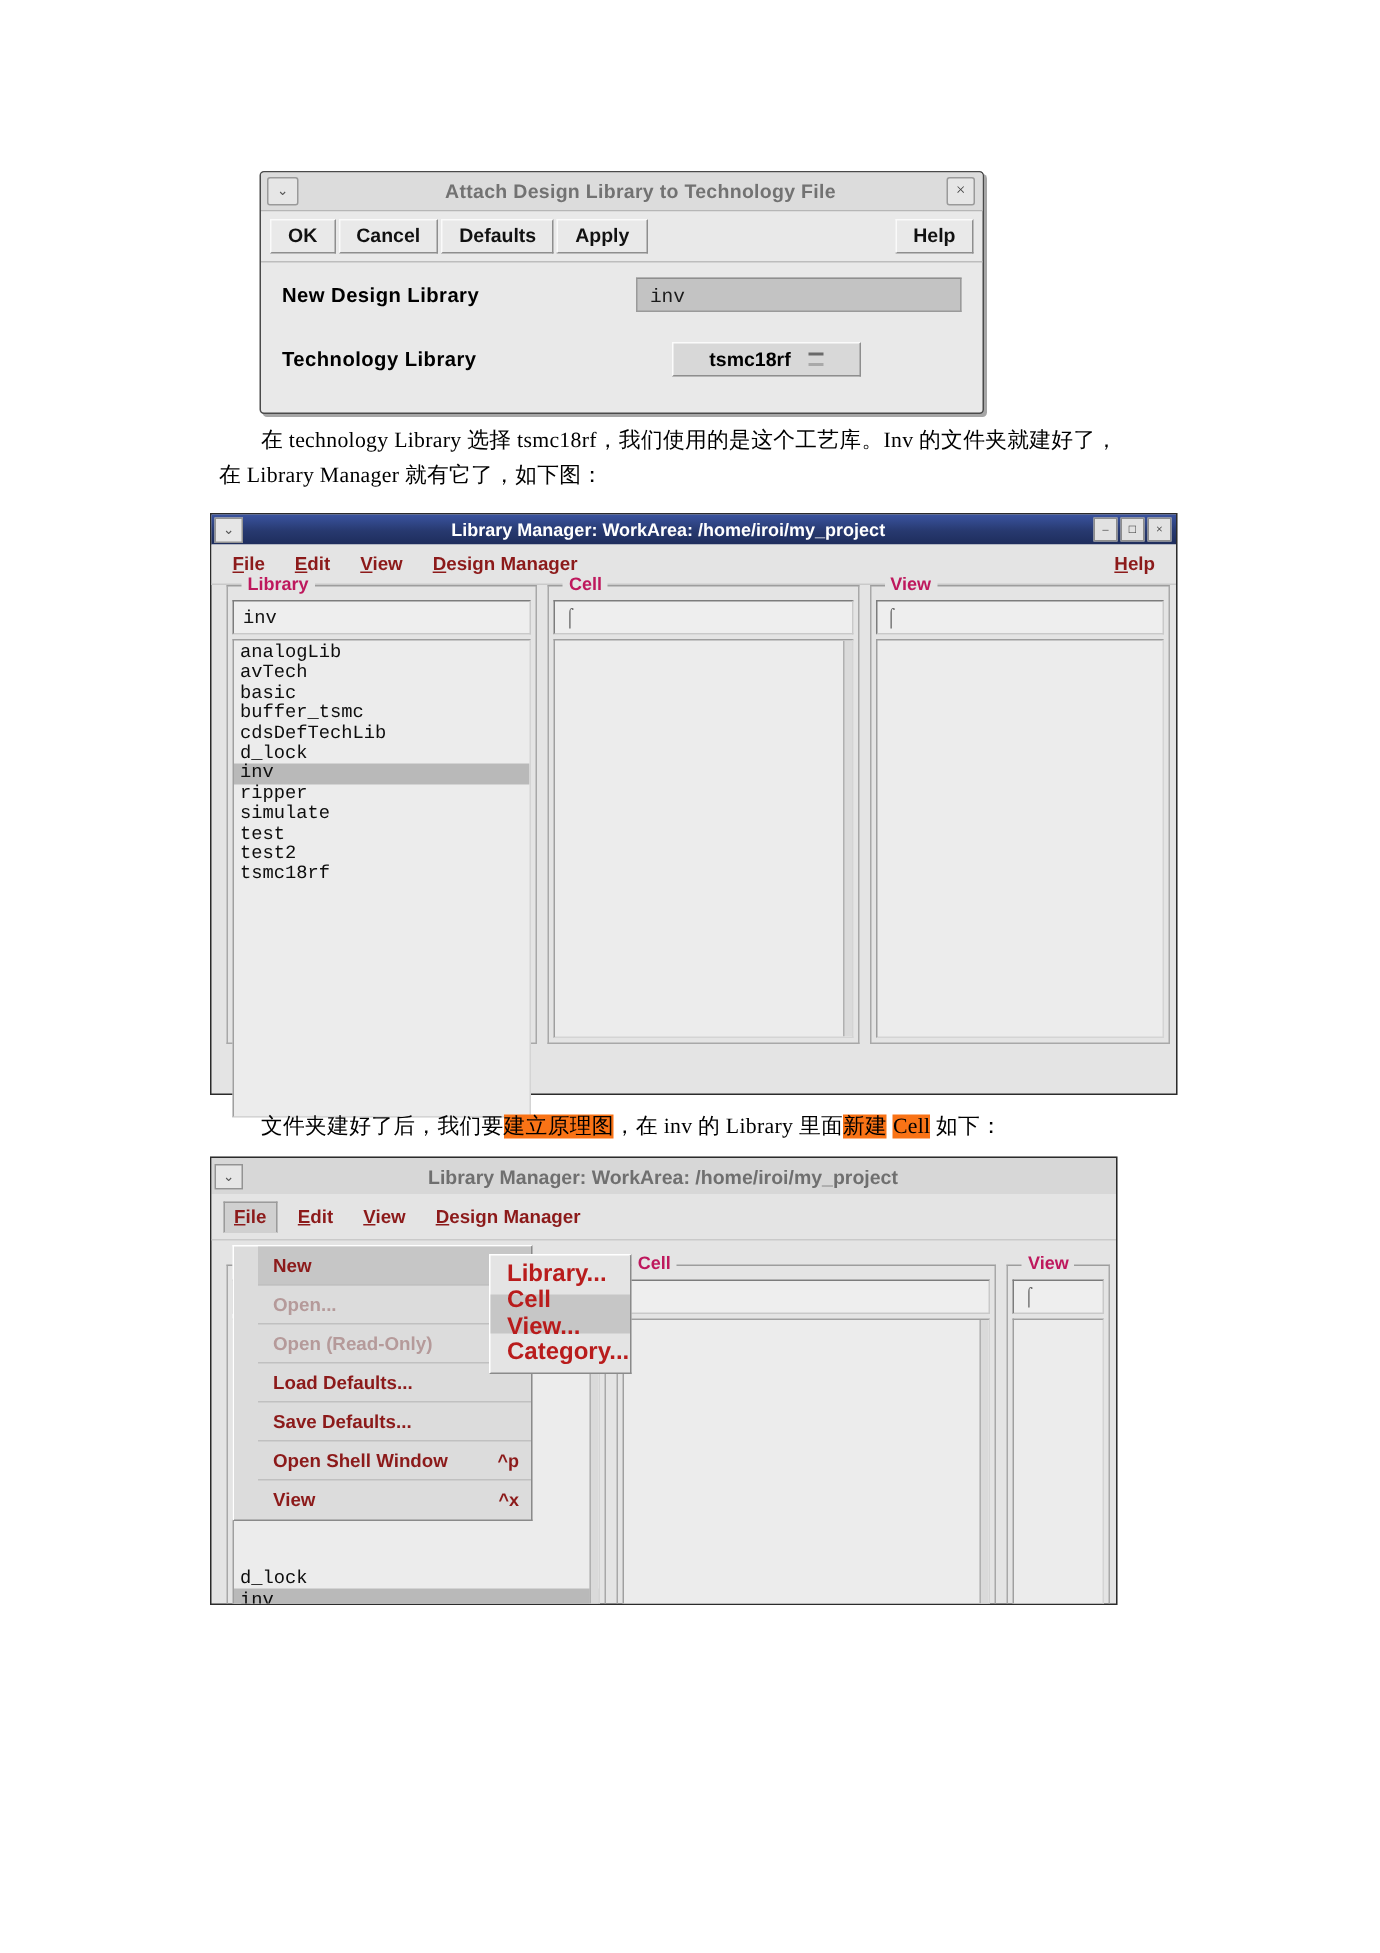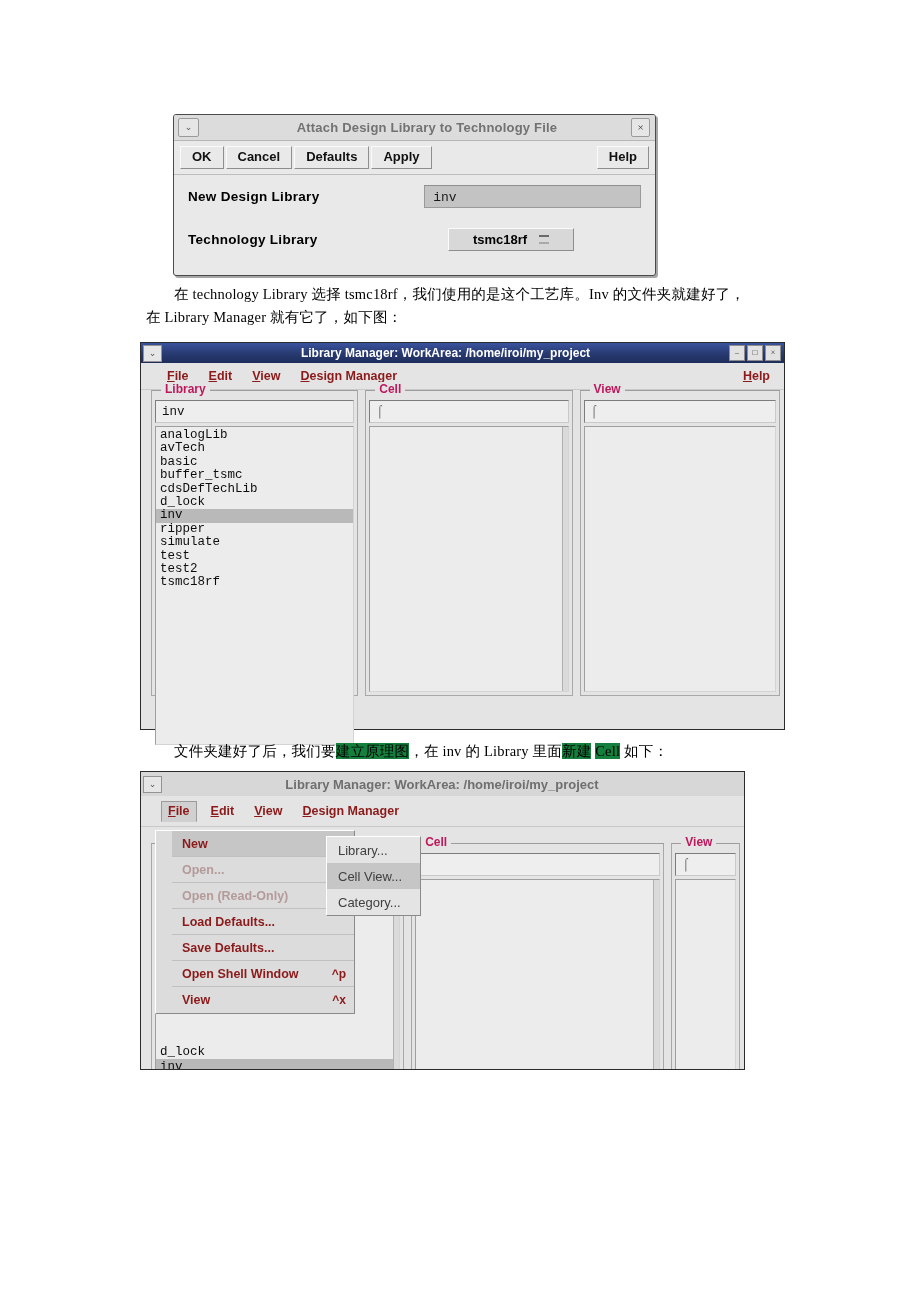--- a/index.html
+++ b/index.html
@@ -183,21 +183,21 @@
     width: 14px; height: 14px;
     background: #e2e2e2;
     border: 1px solid #8d8d8d;
     display: flex; align-items: center; justify-content: center;
     font-size: 8px; color: #333; line-height: 1;
   }
   .menubar {
     height: 26px;
     display: flex;
     align-items: center;
-    padding-left: 26px;
+    padding-left: 14px;
     position: relative;
     background: #e4e4e4;
     border-bottom: 1px solid #c9c9c9;
   }
   .menu-item {
     font-family: "Liberation Sans", sans-serif;
     font-weight: bold;
     font-size: 12.5px;
     color: #8c1a1a;
     margin-right: 20px;
@@ -301,21 +301,21 @@
 
   
   .para {
     position: absolute;
     font-family: "Liberation Serif", serif;
     font-size: 14.5px;
     color: #000;
     line-height: 23px;
     letter-spacing: 0.2px;
   }
-  .hl { background: #15803d; }
+  .hl { background: #f97316; }
 
   
   .dropdown {
     position: absolute;
     background: #dcdcdc;
     border: 1px solid #8a8a8a;
     border-top-color: #ffffff;
     border-left-color: #ffffff;
     box-sizing: border-box;
     z-index: 30;
@@ -361,23 +361,23 @@
     border-left-color: #ffffff;
     z-index: 40;
     box-sizing: border-box;
   }
   .sub-item {
     height: 26px;
     display: flex;
     align-items: center;
     padding-left: 11px;
     font-family: "Liberation Sans", sans-serif;
-    font-weight: normal;
-    font-size: 13px;
-    color: #404040;
+    font-weight: bold;
+    font-size: 16px;
+    color: #b91c1c;
     box-sizing: border-box;
   }
   .sub-item.hi { background: #c6c6c6; }
 </style>
 </head>
 <body>
 
 <div class="win" id="attach-dialog">
   <div class="titlebar">
     <div class="tb-menu-btn">⌄</div>

